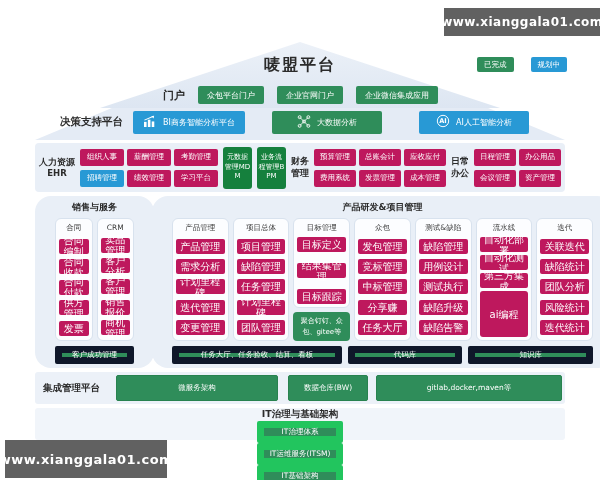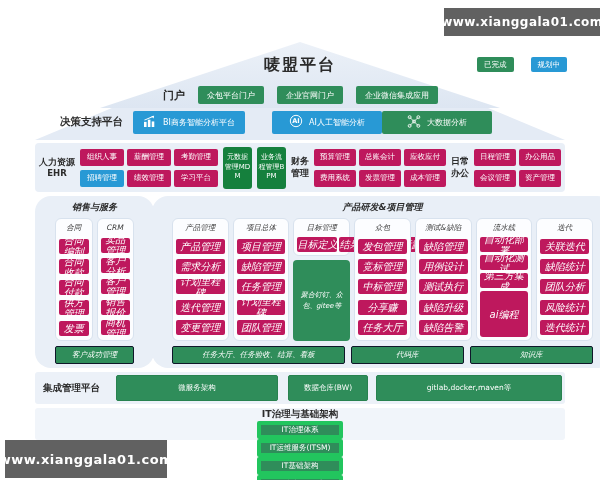--- a/index.html
+++ b/index.html
@@ -55,56 +55,56 @@
   .grid2{display:grid;grid-template-columns:repeat(2,42px);gap:4px 3px;}
   .chip{background:#be185d;color:#fff;border-radius:2px;display:flex;align-items:center;
        justify-content:center;font-size:7.5px;height:17px;text-align:center;line-height:1.1;}
   .chip.blue{background:#2899d5;}
   .tallchip{width:29px;height:42px;background:#15803d;color:#fff;border-radius:3px;
        font-size:7px;line-height:1.35;display:flex;align-items:center;justify-content:center;
        text-align:center;padding:1px;box-sizing:border-box;word-break:break-all;}
 
   
   .panel{position:absolute;background:#e9eff7;border-radius:16px;box-sizing:border-box;
-       display:flex;flex-direction:column;padding:4px 20px;font-style:italic;}
+       display:flex;flex-direction:column;padding:4px 20px;}
   .sales{left:35px;top:196px;width:119px;height:172px;}
   .product{left:152px;top:196px;width:461px;height:172px;}
   .sec-title{font-size:9px;font-weight:bold;color:#2b2b2b;text-align:center;margin:1px 0 4px;}
   .cols{display:flex;gap:4px;flex:1;align-items:stretch;}
   .pcol{flex:1;display:flex;flex-direction:column;min-width:0;}
   .wbox{background:#fcfdff;border:1px solid #d8e2ee;border-radius:6px;padding:3px;
        display:flex;flex-direction:column;gap:3px;box-sizing:border-box;}
   .wbox.fill{flex:1;}
   .wbox-header{font-size:7.5px;color:#3a3a3a;text-align:center;margin:1px 0 1px;}
   .wbox .chip{height:15px;font-size:10px;flex:0 0 auto;}
   .wbox .chip.grow{flex:1 1 auto;border-radius:3px;}
   .extra-box{margin-top:4px;flex:1;background:#2f8d5a;color:#fff;border-radius:4px;
        font-size:7px;text-align:center;line-height:1.45;display:flex;align-items:center;
        justify-content:center;padding:2px 3px;box-sizing:border-box;}
   .footer-row{display:flex;gap:6px;margin-top:5px;}
-  .footer-bar{height:18px;background:#2f8d5a;border:1px solid #0f172a;color:#fff;
+  .footer-bar{height:18px;background:#2f8d5a;border:7px solid #0f172a;color:#fff;
        font-size:7.5px;display:flex;align-items:center;justify-content:center;
        border-radius:2px;box-sizing:border-box;}
   .fb-full{width:100%;}
   .fb1{flex:1.55;} .fb2{flex:1;} .fb3{flex:1.1;}
 
   
   .integration{position:absolute;left:35px;top:372px;width:530px;height:32px;background:#ecf1f8;
        border-radius:3px;display:flex;align-items:center;padding:0 3px 0 8px;box-sizing:border-box;}
   .int-label{font-size:9.5px;font-weight:bold;color:#2b2b2b;width:73px;flex:0 0 auto;}
   .int-bar{height:26px;background:#2f8d5a;border:1px solid #28824f;color:#fff;font-size:7.5px;
        display:flex;align-items:center;justify-content:center;border-radius:2px;box-sizing:border-box;}
   .ib1{width:162px;margin-right:10px;} .ib2{width:80px;margin-right:8px;} .ib3{flex:1;}
 
   
   .itrow{position:absolute;left:35px;top:408px;width:530px;height:32px;background:#f1f5fa;
        border-radius:3px;display:flex;align-items:center;justify-content:space-between;
        padding:0 6px;box-sizing:border-box;flex-direction:column;}
   .it-label{font-size:9.5px;font-weight:bold;color:#2b2b2b;flex:0 0 auto;}
-  .it-bar{height:22px;width:86px;background:#2f8d5a;border:4px solid #22c55e;color:#fff;
+  .it-bar{height:22px;width:86px;background:#2f8d5a;border:7px solid #22c55e;color:#fff;
        font-size:7.5px;display:flex;align-items:center;justify-content:center;border-radius:2px;
        box-sizing:border-box;}
 </style>
 </head>
 <body>
 
 <div class="canvas">
 
   <div class="wm wm-tr">www.xianggala01.com</div>
   <div class="wm wm-bl">www.xianggala01.com</div>
@@ -134,42 +134,42 @@
           <rect x="1" y="8" width="3" height="6"></rect>
               <rect x="5.5" y="5.5" width="3" height="8.5"></rect>
           <rect x="10" y="7.5" width="3" height="6.5"></rect>
             </g>
           <path d="M1.5 6 L12 1.5" stroke="#fff" stroke-width="1.2" fill="none"></path>
           <path d="M12.8 1 L9.5 1.6 L12.2 4 Z" fill="#fff"></path>
         </svg>
       </span>
       <span>BI商务智能分析平台</span>
     </div>
-    <div class="dbtn d3 bg-blue">
-      <span>
-        <svg width="14" height="14" viewBox="0 0 16 16">
-          <circle cx="8" cy="8" r="6.5" stroke="#fff" stroke-width="1.1" fill="none"></circle>
-          <text x="8" y="10.8" font-size="7.5" fill="#fff" text-anchor="middle" font-weight="bold">AI</text>
-        </svg>
-      </span>
-      <span>AI人工智能分析</span>
-    </div>
     <div class="dbtn d2 bg-green">
       <span>
         <svg width="14" height="13" viewBox="0 0 16 15" stroke="#fff" fill="none" stroke-width="1">
           <path d="M8 7.5 L3 2.5 M8 7.5 L13 2.5 M8 7.5 L3 12.5 M8 7.5 L13 12.5"></path>
           <circle cx="8" cy="7.5" r="1.7"></circle>
             <circle cx="3" cy="2.5" r="1.7"></circle>
           <circle cx="13" cy="2.5" r="1.7"></circle>
             <circle cx="3" cy="12.5" r="1.7"></circle>
           <circle cx="13" cy="12.5" r="1.7"></circle>
         </svg>
       </span>
       <span>大数据分析</span>
     </div>
+    <div class="dbtn d3 bg-blue">
+      <span>
+        <svg width="14" height="14" viewBox="0 0 16 16">
+          <circle cx="8" cy="8" r="6.5" stroke="#fff" stroke-width="1.1" fill="none"></circle>
+          <text x="8" y="10.8" font-size="7.5" fill="#fff" text-anchor="middle" font-weight="bold">AI</text>
+        </svg>
+      </span>
+      <span>AI人工智能分析</span>
+    </div>
   </div>
 
   <div class="ehr-band">
     <div class="vlabel">
       <div class="vl1">人力资源</div>
       <div class="vl2">EHR</div>
     </div>
     <div class="grid3a">
         <div class="chip">组织人事</div>
         <div class="chip">薪酬管理</div>
@@ -256,21 +256,21 @@
               <div class="chip">缺陷管理</div>
               <div class="chip">任务管理</div>
               <div class="chip">计划里程碑</div>
               <div class="chip">团队管理</div>
             </div>
         </div>
       </div>
       <div class="pcol">
         <div class="wbox">
           <div class="wbox-header">目标管理</div>
-          <div style="display:flex;gap:2px;">
+          <div style="display:flex;flex-direction:column;gap:11px;">
               <div class="chip">目标定义</div>
               <div class="chip">结果集管理</div>
               <div class="chip">目标跟踪</div>
             </div>
         </div>
         <div class="extra-box">聚合钉钉、众包、gitee等</div>
       </div>
       <div class="pcol">
         <div class="wbox fill">
           <div class="wbox-header">众包</div>

